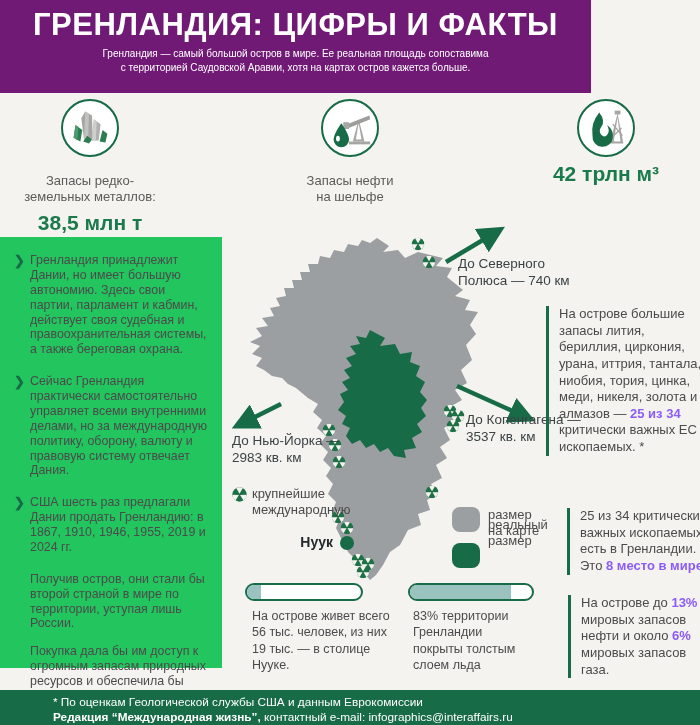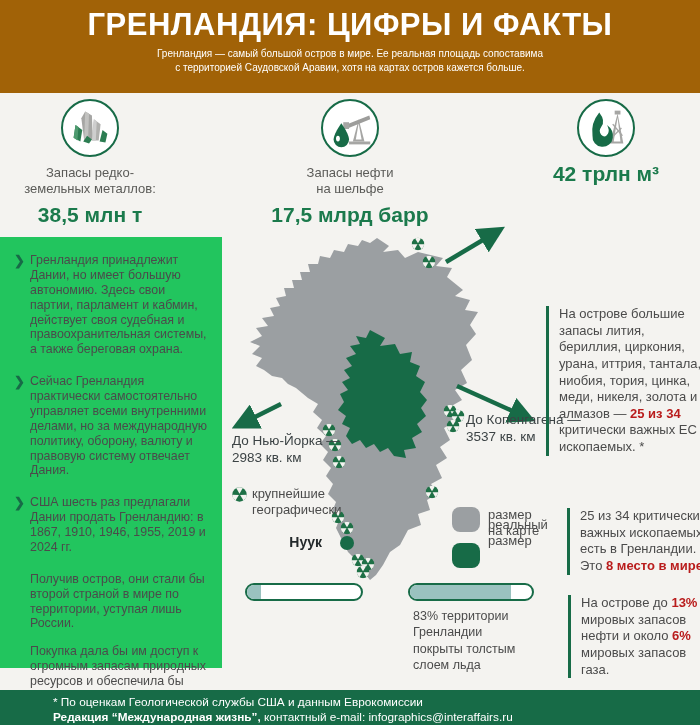--- a/index.html
+++ b/index.html
@@ -1,46 +1,46 @@
 <!DOCTYPE html>
 <html><head>
 <meta charset="utf-8">
 <style>
   html,body{margin:0;padding:0;}
   .page{position:relative;width:700px;height:725px;background:#f4f3f0;overflow:hidden;
         font-family:"Liberation Sans",sans-serif;color:#4b4b4b;}
   
-  .header{position:absolute;left:0;top:0;width:700px;height:93px;background:#a16207;color:#fff;text-align:center;}
+  .header{position:absolute;left:0;top:0;width:591px;height:93px;background:#701a75;color:#fff;text-align:center;}
   .title{font-size:31px;font-weight:bold;margin-top:7px;letter-spacing:.5px;}
   .subtitle{font-size:10px;line-height:1.35;margin-top:4px;}
   
   .stat{position:absolute;top:99px;text-align:center;}
   .stat1{left:0;width:180px;}
   .stat2{left:253px;width:194px;}
   .stat3{left:512px;width:188px;}
   .stat-circle{width:54px;height:54px;border:2px solid #176b47;border-radius:50%;background:#fff;margin:0 auto;}
   .stat-circle svg{width:54px;height:54px;display:block;}
-  .stat-label{font-size:13px;color:#5b5b58;line-height:1.25;margin-top:8px;}
+  .stat-label{font-size:13px;color:#5b5b58;line-height:1.25;margin-top:16px;}
   .stat-value{font-size:21px;font-weight:bold;color:#1b7a4c;margin-top:5px;}
   
   .left-panel{position:absolute;left:0;top:237px;width:222px;height:431px;background:#22c55e;
               box-sizing:border-box;padding:16px 12px 0 14px;font-size:12.4px;line-height:1.2;color:#4b4b4b;}
   .fact{display:flex;margin-bottom:17px;}
   .fact .chev{color:#176b47;font-weight:bold;flex:0 0 16px;font-size:13px;}
   .fact .chev::before{content:"\276F";}
   .fact.no-chev .chev::before{content:"";}
   .fact.no-chev{margin-bottom:13px;}
   
   .map-svg{position:absolute;left:230px;top:222px;}
   
   .map-label{position:absolute;font-size:13.5px;line-height:1.25;color:#3c4345;}
   .np-label{left:458px;top:256px;width:120px;}
   .ny-label{left:232px;top:433px;width:120px;}
   .cph-label{left:466px;top:412px;width:130px;}
-  .nuuk-label{left:276px;top:534px;width:46px;text-align:right;font-weight:bold;font-size:14px;color:#23292b;}
+  .nuuk-label{left:287px;top:534px;width:46px;text-align:right;font-weight:bold;font-size:14px;color:#23292b;}
   
   .dep-legend{position:absolute;left:232px;top:486px;display:flex;font-size:13px;color:#4b4b4b;line-height:1.2;}
   .dep-legend .dep-ico{flex:0 0 20px;padding-top:1px;}
   
   .swatch{position:absolute;width:28px;height:25px;border-radius:8px;}
   .swatch.gray{left:452px;top:507px;background:#9b9fa2;}
   .swatch.green{left:452px;top:543px;background:#176b47;}
   .size-label{position:absolute;left:488px;font-size:13px;line-height:1.25;color:#4b4b4b;}
   .size-label.l1{top:507px;}
   .size-label.l2{top:517px;}
@@ -48,21 +48,21 @@
   .bar{position:absolute;top:583px;height:14px;background:#fff;border:2px solid #176b47;border-radius:10px;overflow:hidden;}
   .bar1{left:245px;width:114px;}
   .bar2{left:408px;width:122px;}
   .bar-fill{height:100%;background:#9ac2bf;}
   .bar-caption{position:absolute;top:608px;font-size:12.5px;line-height:1.3;color:#4b4b4b;}
   .cap1{left:252px;width:140px;}
   .cap2{left:413px;width:120px;}
   
   .ann{position:absolute;border-left:3px solid #176b47;padding-left:10px;
        font-size:13px;line-height:1.28;color:#4b4b4b;}
-  .ann .hl{color:#b91c1c;font-weight:bold;}
+  .ann .hl{color:#8b5cf6;font-weight:bold;}
   .ann-minerals{left:546px;top:306px;width:148px;}
   .ann-rank{left:567px;top:508px;width:128px;}
   .ann-reserves{left:568px;top:595px;width:126px;}
   
   .footer{position:absolute;left:0;bottom:0;width:700px;height:35px;background:#176b47;color:#fff;
           box-sizing:border-box;padding:5px 4px 0 53px;font-size:11.8px;line-height:1.28;}
   .footer .b{font-weight:bold;}
 </style>
 </head>
 <body>
@@ -106,21 +106,20 @@
         <polygon points="23,25 48,15 49,19 24,29" fill="#9d9d9b"></polygon>
         <rect x="21" y="22" width="6" height="7" fill="#a6a6a4"></rect>
         <path d="M19,23 C19,23 11,34 11,40 a8,8 0 0 0 16,0 C27,34 19,23 19,23 Z" fill="#176b47"></path>
         <ellipse cx="15.5" cy="39" rx="2" ry="3" fill="#ffffff"></ellipse>
       </svg>
     </div>
     <div class="stat-label">
       <span>Запасы нефти</span><br>
       <span>на шельфе</span>
     </div>
-    <div class="stat-value">17,5 млрд барр</div>
   </div>
 
   <div class="stat stat3">
     <div class="stat-circle">
       <svg viewBox="0 0 56 56">
         <polygon points="40,13 46,44 32,44" fill="#a6a6a4"></polygon>
         <polygon points="40,17 36,42 43,42" fill="#ffffff"></polygon>
         <line x1="34" y1="38" x2="44" y2="28" stroke="#a6a6a4" stroke-width="1.4"></line>
         <line x1="35" y1="24" x2="45" y2="36" stroke="#a6a6a4" stroke-width="1.4"></line>
         <rect x="37" y="10" width="6" height="4" fill="#a6a6a4"></rect>
@@ -189,59 +188,64 @@
       <use href="#trefoil" x="101.5" y="288.5" width="13" height="13"></use>
       <use href="#trefoil" x="110.5" y="299.5" width="13" height="13"></use>
       <use href="#trefoil" x="121.5" y="331.5" width="13" height="13"></use>
       <use href="#trefoil" x="131.5" y="335.5" width="13" height="13"></use>
       <use href="#trefoil" x="126.5" y="343.5" width="13" height="13"></use>
     </g>
 
     <circle cx="117" cy="321" r="7" fill="#176b47"></circle>
   </svg>
 
+  <div class="map-label np-label">
+    <span>До Северного</span><br>
+    <span>Полюса — 740 км</span>
+  </div>
   <div class="map-label ny-label">
     <span>До Нью-Йорка —</span><br>
     <span>2983 кв. км</span>
   </div>
   <div class="map-label cph-label">
     <span>До Копенгагена —</span><br>
     <span>3537 кв. км</span>
   </div>
   <div class="map-label nuuk-label">Нуук</div>
 
   <div class="dep-legend">
     <span class="dep-ico">
       <svg width="15" height="15" viewBox="-10 -10 20 20">
           <use href="#trefoil" x="-10" y="-10" width="20" height="20"></use>
         </svg>
     </span>
     <span>
       <span>крупнейшие</span><br>
-      <span>географически</span>
+      <span>международную</span>
     </span>
   </div>
 
   <div class="swatch gray"></div>
   <div class="size-label l1">
     <span>размер</span><br>
     <span>на карте</span>
   </div>
   <div class="swatch green"></div>
   <div class="size-label l2">
     <span>реальный</span><br>
     <span>размер</span>
   </div>
 
   <div class="bar bar1">
     <div class="bar-fill" style="width: 12%;"></div>
   </div>
   <div class="bar bar2">
     <div class="bar-fill" style="width: 83%;"></div>
   </div>
+  <div class="bar-caption cap1">На острове живет всего 56 тыс. человек, из них 19 тыс. — в столице Нууке.</div>
   <div class="bar-caption cap2">83% территории Гренландии покрыты толстым слоем льда</div>
 
   <div class="ann ann-minerals">
     <span>На острове большие запасы лития, бериллия, циркония, урана, иттрия, тантала, ниобия, тория, цинка, меди, никеля, золота и алмазов — </span><span class="hl">25 из 34</span><span> критически важных ЕС ископаемых. *</span>
   </div>
   <div class="ann ann-rank">
     <span>25 из 34 критически важных ископаемых есть в Гренландии. Это </span><span class="hl">8 место в мире.</span>
   </div>
   <div class="ann ann-reserves">
     <span>На острове до </span><span class="hl">13%</span><span> мировых запасов нефти и около </span><span class="hl">6%</span><span> мировых запасов газа.</span>

